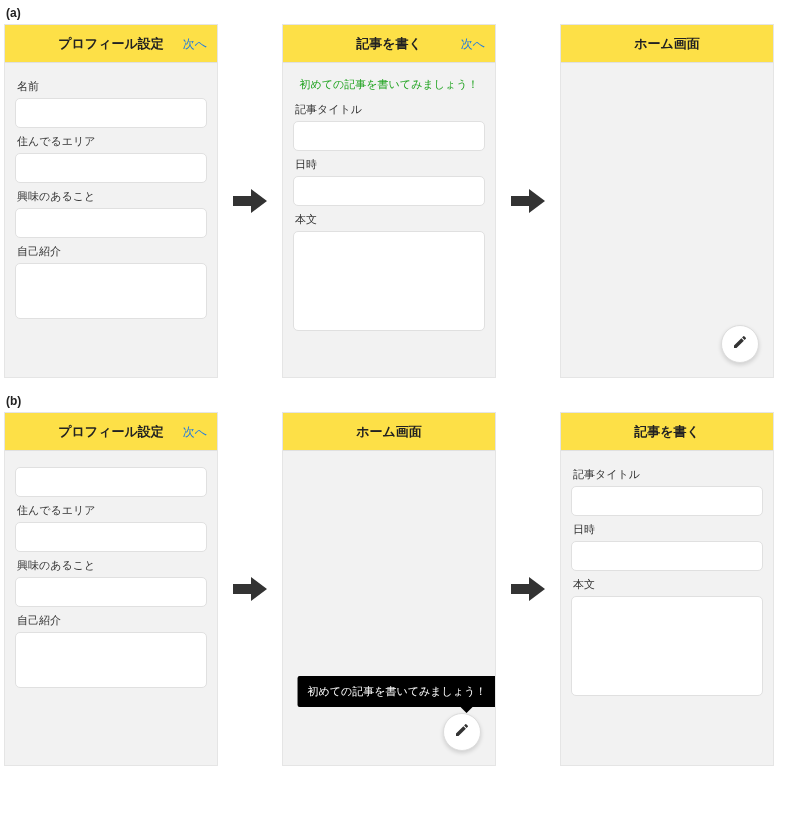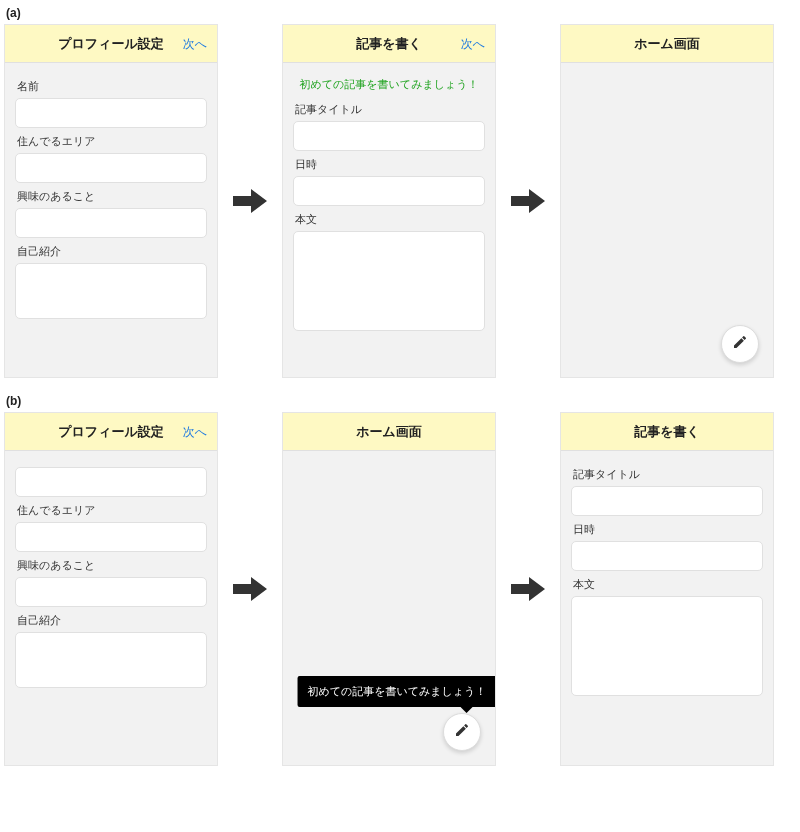--- a/index.html
+++ b/index.html
@@ -28,21 +28,21 @@
     border: 1px solid #e5e5e5;
     display: flex;
     flex-direction: column;
     position: relative;
     flex-shrink: 0;
   }
   .phone.tall { height: 354px; }
   .phone-header {
     position: relative;
     height: 38px;
-    background: #fef9c3;
+    background: #fde047;
     border-bottom: 1px solid #e0e0e0;
     display: flex;
     align-items: center;
     justify-content: center;
     font-size: 13px;
     font-weight: 600;
     color: #222;
   }
   .phone-header .next {
     position: absolute;

